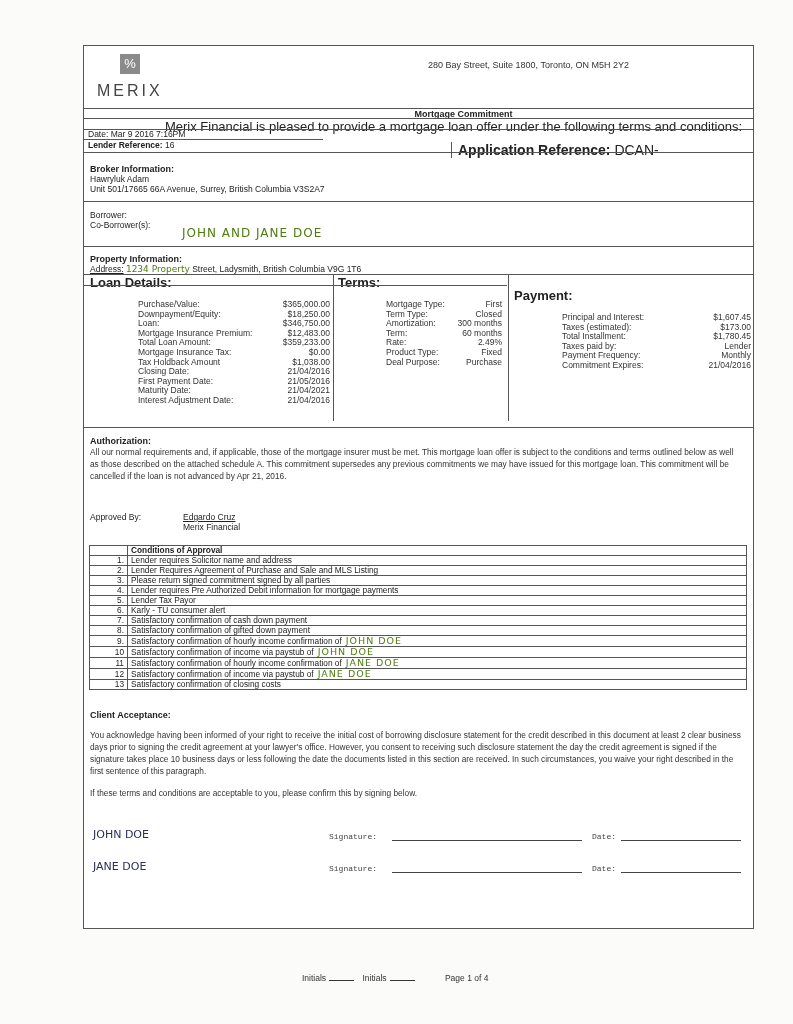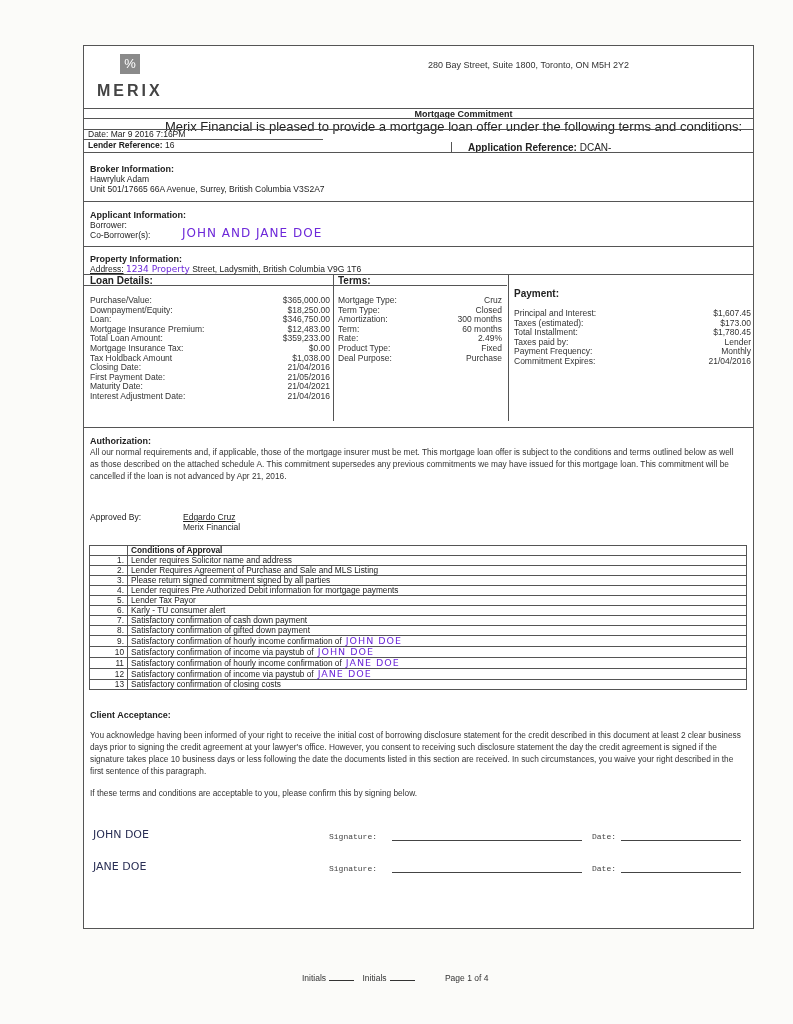--- a/index.html
+++ b/index.html
@@ -1,38 +1,38 @@
 <!DOCTYPE html>
 <html><head>
 <meta charset="utf-8">
 <style>
   * { box-sizing: border-box; margin: 0; padding: 0; }
   html, body { width: 793px; height: 1024px; background: #fbfbf9; overflow: hidden; }
   body { font-family: "Liberation Sans", sans-serif; color: #222; font-size: 9px; position: relative; }
   .page { position: absolute; left: 83px; top: 45px; width: 671px; height: 884px; border: 1px solid #555; background: #fff; }
-  .hand { font-family: "DejaVu Sans", sans-serif; color: #6d28d9; letter-spacing: 1px; }
+  .hand { font-family: "DejaVu Sans", sans-serif; color: #4d7c0f; letter-spacing: 1px; }
   .logo-box { position: absolute; left: 36px; top: 8px; width: 20px; height: 20px; background: #8a8a8a; color: #fff; font-size: 13px; text-align: center; line-height: 20px; }
-  .logo-text { position: absolute; left: 13px; top: 36px; font-size: 16px; letter-spacing: 3px; font-weight: bold; color: #444; }
+  .logo-text { position: absolute; left: 13px; top: 36px; font-size: 16px; letter-spacing: 3px; font-weight: normal; color: #444; }
   .address { position: absolute; left: 344px; top: 14px; font-size: 9px; color: #333; }
   .hline { position: absolute; left: 0; right: 0; border-top: 1px solid #555; }
   .title { position: absolute; left: 0; right: 0; top: 63px; text-align: center; font-weight: bold; font-size: 9px; padding-left: 90px; }
   .subtitle { position: absolute; left: 0; right: 0; top: 73px; text-align: center; font-size: 13px; padding-left: 70px; }
   .date { position: absolute; left: 4px; top: 83px; font-size: 8.5px; }
   .lender-ref { position: absolute; left: 4px; top: 94px; font-size: 8.5px; font-weight: bold; }
   .lender-ref span { font-weight: normal; }
-  .app-ref { position: absolute; left: 367px; top: 96px; font-size: 10px; font-weight: bold; border-left: 1px solid #555; padding-left: 16px; }
+  .app-ref { position: absolute; left: 367px; top: 96px; font-size: 14px; font-weight: bold; border-left: 1px solid #555; padding-left: 6px; }
   .app-ref span { font-weight: normal; }
   .section { position: absolute; left: 6px; }
   .sec-title { font-weight: bold; font-size: 9px; }
   .sec-line { font-size: 8.5px; line-height: 10px; }
   .cols { position: absolute; top: 236px; height: 146px; left: 0; right: 0; }
   .col { position: absolute; top: 0; bottom: 0; }
   .vline { position: absolute; top: 0; bottom: 0; border-left: 1px solid #555; }
-  .col-title { font-weight: bold; font-size: 10px; margin-bottom: 10px; }
-  .kv { display: flex; justify-content: space-between; font-size: 8.5px; line-height: 9.6px; color: #333; }
+  .col-title { font-weight: bold; font-size: 13px; margin-bottom: 10px; }
+  .kv { display: flex; justify-content: space-between; font-size: 8.5px; line-height: 9.6px; color: #333; margin-left: 48px; }
   .auth { position: absolute; left: 6px; top: 390px; width: 650px; }
   .auth p { font-size: 8.3px; line-height: 12px; color: #333; }
   .approved { position: absolute; left: 6px; top: 466px; font-size: 8.5px; }
   .approved .name { position: absolute; left: 93px; top: 0; text-decoration: underline; white-space: nowrap; }
   .approved .org { position: absolute; left: 93px; top: 10px; white-space: nowrap; }
   .cond-table { position: absolute; left: 5px; top: 499px; width: 658px; border-collapse: collapse; }
   .cond-table td { border: 1px solid #555; font-size: 8.3px; height: 9.8px; padding: 0 3px; line-height: 9px; }
   .cond-table td.num { width: 38px; text-align: right; }
   .cond-table tr.head td { font-weight: bold; }
   .cond-table .hand { font-size: 9.5px; margin-left: 4px; }
@@ -79,21 +79,20 @@
   <div class="hline" style="top:106px"></div>
 
   <div class="section" style="top:118px">
     <div class="sec-title">Broker Information:</div>
     <div class="sec-line">Hawryluk Adam</div>
     <div class="sec-line">Unit 501/17665 66A Avenue, Surrey, British Columbia V3S2A7</div>
   </div>
   <div class="hline" style="top:155px"></div>
 
   <div class="section" style="top:164px; width:600px">
-    <div class="sec-title">Applicant Information:</div>
     <div class="sec-line">Borrower:</div>
     <div class="sec-line">Co-Borrower(s):</div>
     <div class="hand" style="position:absolute; left:92px; top:16px; font-size:12px;">JOHN AND JANE DOE</div>
   </div>
   <div class="hline" style="top:200px"></div>
 
   <div class="section" style="top:208px; width:600px">
     <div class="sec-title">Property Information:</div>
     <div class="sec-line">
       <span style="text-decoration:underline">Address:</span>
@@ -152,21 +151,21 @@
             <span>21/04/2016</span>
           </div>
         </div>
     </div>
     <div class="vline" style="left:249px"></div>
     <div class="col" style="left:254px; width:164px">
       <div class="col-title">Terms:</div>
       <div id="terms-rows">
           <div class="kv">
             <span>Mortgage Type:</span>
-            <span>Cruz</span>
+            <span>First</span>
           </div>
           <div class="kv">
             <span>Term Type:</span>
             <span>Closed</span>
           </div>
           <div class="kv">
             <span>Amortization:</span>
             <span>300 months</span>
           </div>
           <div class="kv">

